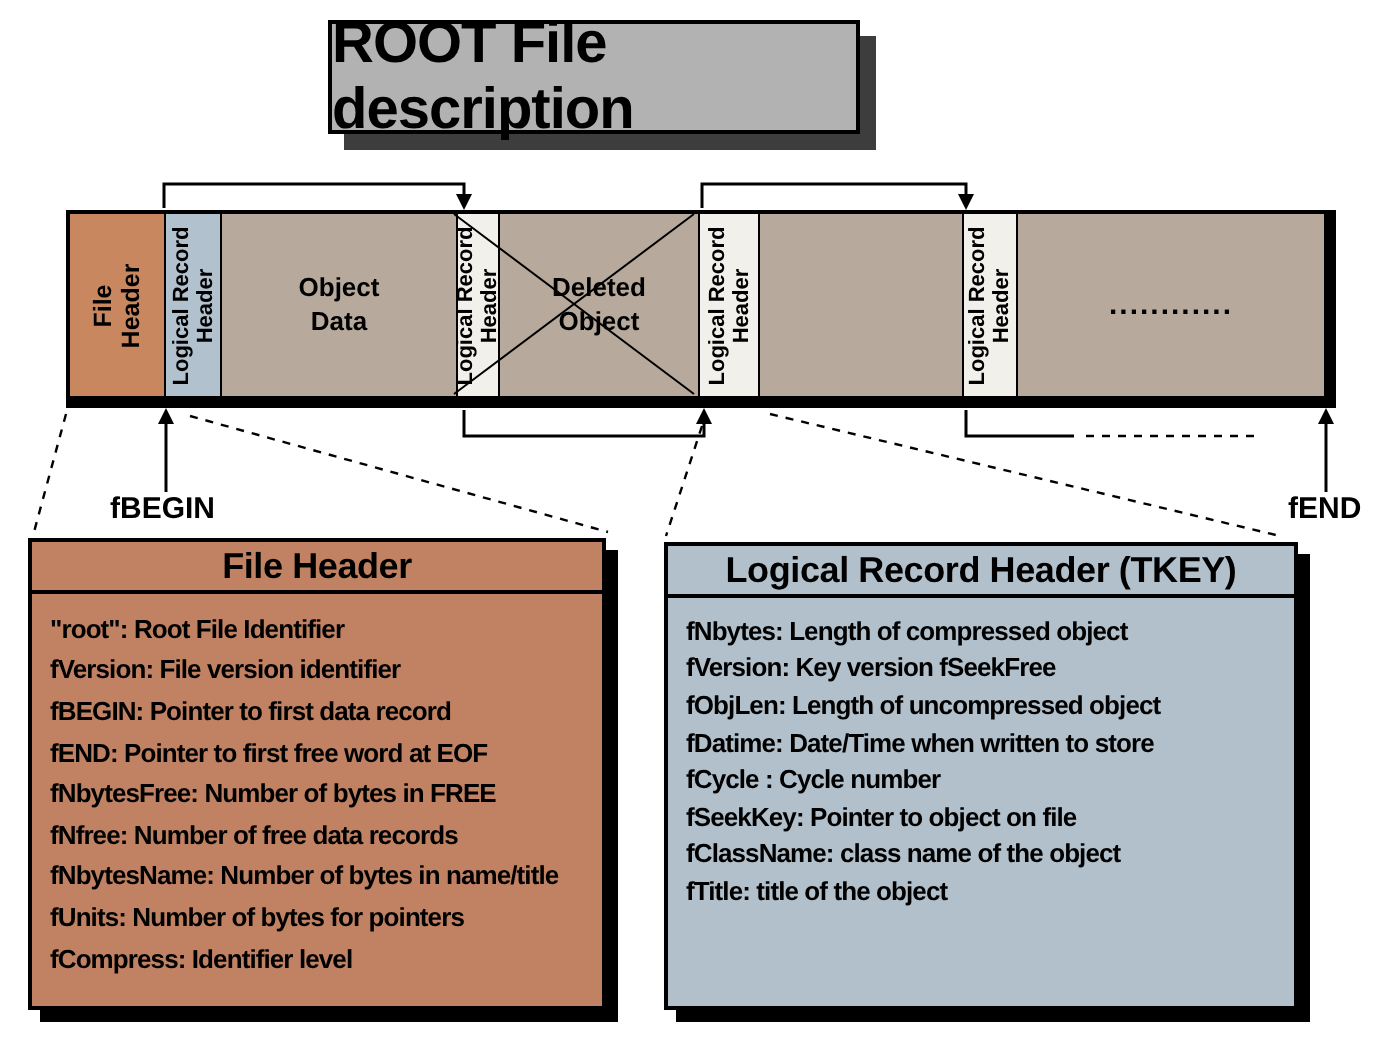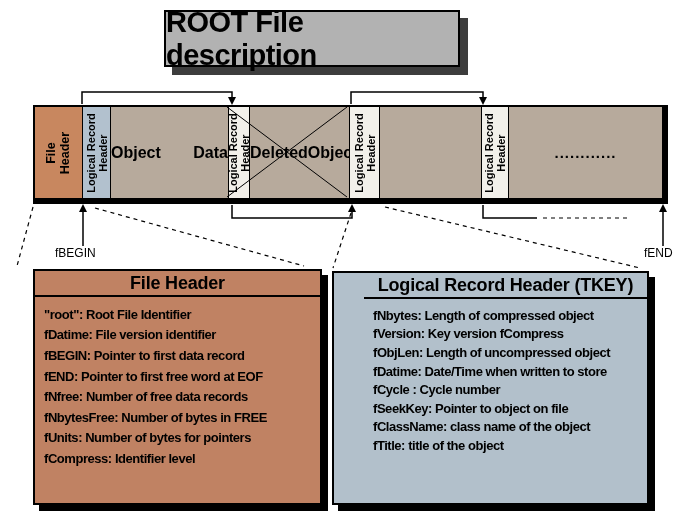--- a/index.html
+++ b/index.html
@@ -1,21 +1,21 @@
 <!DOCTYPE html>
 <html style="--gray: #b2b2b2; --shadow_gray: #3d3d3d; --salmon: #c8875f; --salmon_box: #c08263; --blue: #b2c1ce; --blue_box: #b2c0cb; --tan: #b7aa9c; --white_seg: #f2f0ea;"><head>
 <meta charset="utf-8">
 <style>
   * { margin:0; padding:0; box-sizing:border-box; }
   body { background:#fff; font-family:"Liberation Sans", sans-serif; }
   #canvas { position:relative; width:696px; height:522px; background:#fff; overflow:hidden; }
 
   
   .title-box {
-    position:absolute; left:164px; top:10px; width:296px; height:57px;
+    position:absolute; left:164px; top:10px; width:266px; height:57px;
     background:var(--gray); border:2px solid #000;
     box-shadow:8px 8px 0 var(--shadow_gray);
     display:flex; align-items:center; justify-content:center;
   }
   .title-box span { font-size:29px; font-weight:bold; color:#000; letter-spacing:-0.5px; }
 
   
   .strip {
     position:absolute; left:33px; top:105px; width:635px; height:99px;
     border:2px solid #000; border-right-width:6px; border-bottom-width:6px;
@@ -28,35 +28,35 @@
   .seg-tan    { background:var(--tan); }
   .seg-white  { background:var(--white_seg); }
   .rot {
     position:absolute; left:50%; top:50%; width:91px;
     transform:translate(-50%,-50%) rotate(-90deg);
     text-align:center; font-weight:bold; font-size:11px; line-height:1.1;
     color:#000; white-space:nowrap;
   }
   .rot.big { font-size:12.5px; }
   .seg-center {
-    display:flex; flex-direction:row; align-items:center; justify-content:space-between;
-    font-weight:bold; font-size:16px; line-height:1.25; color:#000; text-align:center;
+    display:flex; flex-direction:column; align-items:center; justify-content:center;
+    font-weight:bold; font-size:13px; line-height:1.25; color:#000; text-align:center;
   }
   .dots-seg { display:flex; align-items:center; justify-content:center;
     font-weight:bold; font-size:15px; letter-spacing:1px; color:#000; }
 
   
-  .ptr-label { position:absolute; font-weight:normal; font-size:12px; color:#000; }
+  .ptr-label { position:absolute; font-weight:bold; font-size:15px; color:#000; }
   #fbegin-label { left:55px; top:246px; }
   #fend-label  { left:644px; top:246px; }
 
   
   .desc-box { position:absolute; border:2px solid #000; box-shadow:6px 6px 0 #000; }
-  #file-header-box { left:33px; top:269px; width:289px; height:236px; background:var(--salmon_box); }
-  #tkey-box { left:332px; top:271px; width:317px; height:234px; background:var(--blue_box);padding-left:30px; }
+  #file-header-box { left:14px; top:269px; width:289px; height:236px; background:var(--salmon_box); }
+  #tkey-box { left:332px; top:271px; width:317px; height:234px; background:var(--blue_box); }
   .box-title {
     text-align:center; font-weight:bold; font-size:18px; color:#000;
     padding:2px 0 1px; border-bottom:2px solid #000; letter-spacing:-0.2px;
   }
   .box-items { padding:7px 4px 2px 9px; }
   .field-line {
     font-weight:bold; font-size:13px; color:#000; letter-spacing:-0.45px;
     display:flex; align-items:center; white-space:nowrap;
   }
   #file-header-box .field-line { height:20.6px; }
@@ -123,35 +123,36 @@
     </div>
   </div>
 
   <div class="ptr-label" id="fbegin-label">fBEGIN</div>
   <div class="ptr-label" id="fend-label">fEND</div>
 
   <div class="desc-box" id="file-header-box">
     <div class="box-title">File Header</div>
     <div class="box-items">
         <div class="field-line">"root": Root File Identifier</div>
-        <div class="field-line">fDatime: File version identifier</div>
+        <div class="field-line">fVersion: File version identifier</div>
         <div class="field-line">fBEGIN: Pointer to first data record</div>
         <div class="field-line">fEND: Pointer to first free word at EOF</div>
+        <div class="field-line">fNbytesFree: Number of bytes in FREE</div>
         <div class="field-line">fNfree: Number of free data records</div>
-        <div class="field-line">fNbytesFree: Number of bytes in FREE</div>
+        <div class="field-line">fNbytesName: Number of bytes in name/title</div>
         <div class="field-line">fUnits: Number of bytes for pointers</div>
         <div class="field-line">fCompress: Identifier level</div>
       </div>
   </div>
 
   <div class="desc-box" id="tkey-box">
     <div class="box-title">Logical Record Header (TKEY)</div>
     <div class="box-items">
         <div class="field-line">fNbytes: Length of compressed object</div>
-        <div class="field-line">fVersion: Key version fCompress</div>
+        <div class="field-line">fVersion: Key version fSeekFree</div>
         <div class="field-line">fObjLen: Length of uncompressed object</div>
         <div class="field-line">fDatime: Date/Time when written to store</div>
         <div class="field-line">fCycle : Cycle number</div>
         <div class="field-line">fSeekKey: Pointer to object on file</div>
         <div class="field-line">fClassName: class name of the object</div>
         <div class="field-line">fTitle: title of the object</div>
       </div>
   </div>
 
   <svg id="overlay" viewBox="0 0 696 522" xmlns="http://www.w3.org/2000/svg">

